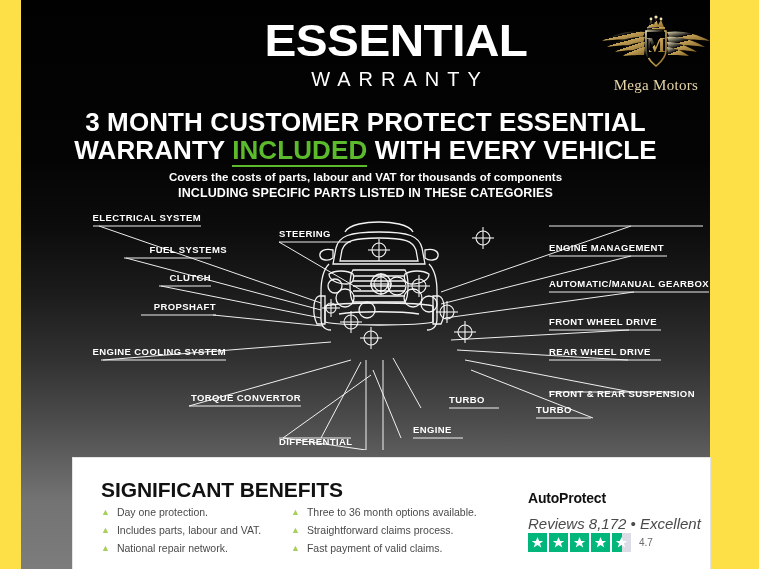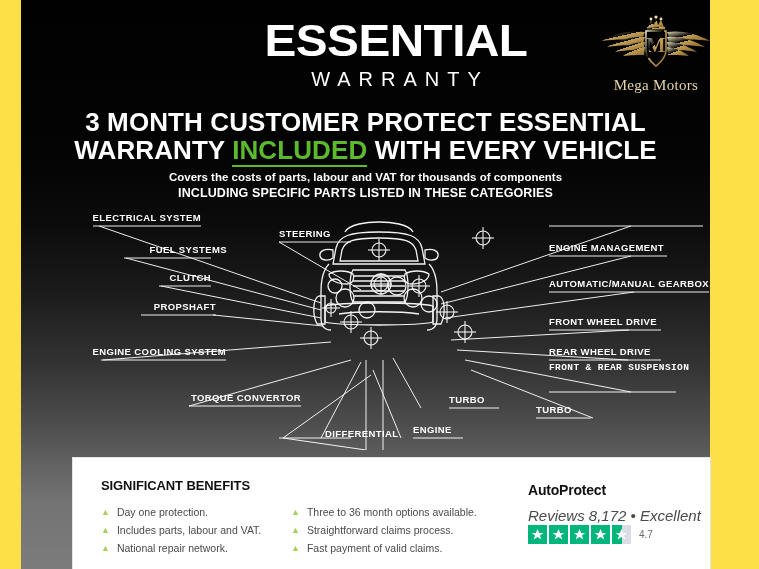--- a/index.html
+++ b/index.html
@@ -113,36 +113,36 @@
 
   
   #panel{
     position:absolute;
     left:73px; top:458px; width:637px; height:111px;
     background:#ffffff;
     box-shadow:0 0 0 1px #e4e4e4;
   }
   #panel-title{
     position:absolute; left:28px; top:20px;
-    font-size:13px; font-weight:bold; color:#111111;
+    font-size:21px; font-weight:bold; color:#111111;
     letter-spacing:-0.1px;
   }
   .bcol{ position:absolute; top:46px; }
   .bcol.c1{ left:28px; }
   .bcol.c2{ left:218px; }
   .bitem{
     display:flex; align-items:flex-start; gap:7px;
     font-size:10.5px; color:#4a4a4a; line-height:16px;
     margin-bottom:2px;
     white-space:nowrap;
   }
   .chev{ color:#a9cf5b; font-size:9px; line-height:16px; }
 
   
-  #tp{ position:absolute; left:455px; top:24px; }
+  #tp{ position:absolute; left:455px; top:32px; }
   .tp-name{ font-size:14px; font-weight:bold; color:#111; letter-spacing:-0.2px;}
   .tp-sub{ font-size:15px; color:#4a4a4a; margin-top:9px;font-style:italic;}
   .tp-stars{ display:flex; align-items:center; gap:2px; margin-top:1px;}
   .star{
     width:19px;height:19px;background:#00b67a;
     display:flex;align-items:center;justify-content:center;
     position:relative; overflow:hidden;
   }
   .star.half{ background:#dcdce6; }
   .star.half::before{
@@ -358,24 +358,24 @@
       <div class="dlabel left" style="left:0px;  top:101px; width:195px;">PROPSHAFT</div>
       <div class="dlabel left" style="left:0px;  top:146px; width:205px;">ENGINE COOLING SYSTEM</div>
       <div class="dlabel left" style="left:0px;  top:192px; width:280px;">TORQUE CONVERTOR</div>
 
       <div class="dlabel right" style="left:258px; top:28px;">STEERING</div>
 
       <div class="dlabel right" style="left:528px; top:42px;">ENGINE MANAGEMENT</div>
       <div class="dlabel right" style="left:528px; top:78px;">AUTOMATIC/MANUAL GEARBOX</div>
       <div class="dlabel right" style="left:528px; top:116px;">FRONT WHEEL DRIVE</div>
       <div class="dlabel right" style="left:528px; top:146px;">REAR WHEEL DRIVE</div>
-      <div class="dlabel right" style="left:528px; top:162px;font-family:Liberation Mono, monospace;">FRONT &amp; REAR SUSPENSION</div>
+      <div class="dlabel right" style="left:528px; top:188px;">FRONT &amp; REAR SUSPENSION</div>
       <div class="dlabel right" style="left:515px; top:204px;">TURBO</div>
 
-      <div class="dlabel right" style="left:258px; top:228px;margin-left:46px;">DIFFERENTIAL</div>
+      <div class="dlabel right" style="left:258px; top:236px;">DIFFERENTIAL</div>
       <div class="dlabel right" style="left:392px; top:224px;">ENGINE</div>
       <div class="dlabel right" style="left:428px; top:194px;">TURBO</div>
     </div>
   </div>
 
   <div id="panel">
     <div id="panel-title">SIGNIFICANT BENEFITS</div>
 
     <div class="bcol c1">
       <div class="bitem">

